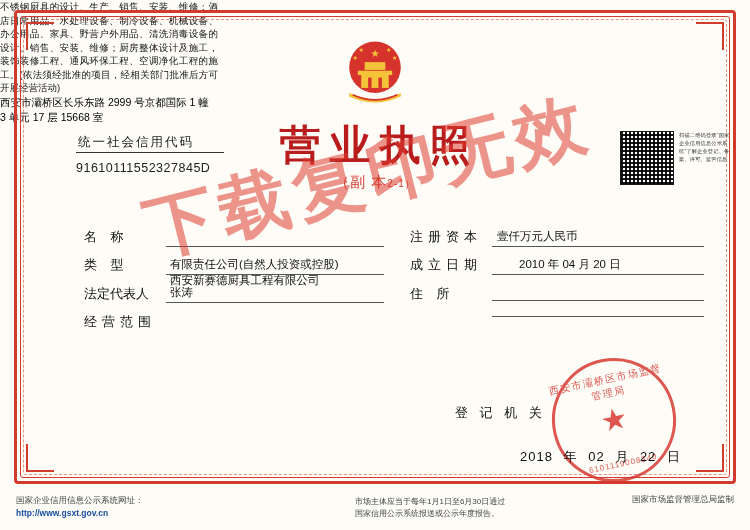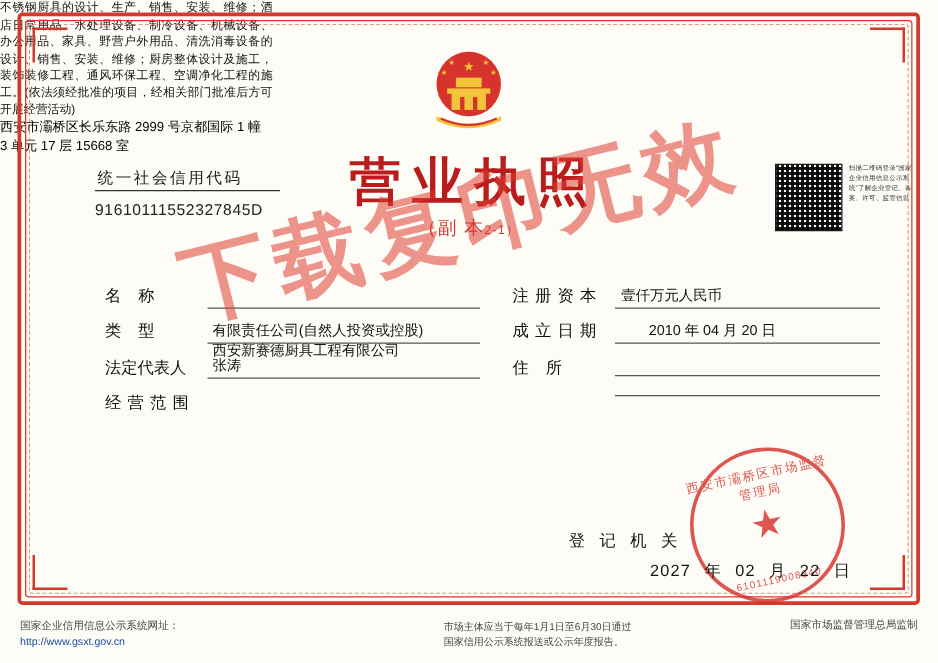--- a/index.html
+++ b/index.html
@@ -187,21 +187,21 @@
     left: 492px; top: 284px; width: 212px;
     font-size: 10.5px; line-height: 15px;
   }
   .r-addr-ul1  { left: 492px; top: 300px; width: 212px; }
   .r-addr-ul2  { left: 492px; top: 316px; width: 212px; }
 
   
   .reg-auth {
     position: absolute;
     left: 455px;
-    top: 424px;
+    top: 404px;
     font-size: 13px;
     letter-spacing: 4px;
     color: #111;
   }
   
   .seal {
     position: absolute;
     left: 552px;
     top: 358px;
     width: 118px;
@@ -265,21 +265,21 @@
   
   .footer-left {
     position: absolute;
     left: 16px;
     bottom: 10px;
     font-size: 8.5px;
     color: #444;
     line-height: 13px;
     margin-top: 47px;
   }
-  .footer-left a { color: #1a4fa0; text-decoration: none; }
+  .footer-left a { color: #1a4fa0; text-decoration: none; font-weight: bold; }
   .footer-center {
     position: absolute;
     left: 355px;
     bottom: 10px;
     font-size: 8px;
     color: #444;
     line-height: 12px;
   }
   .footer-right {
     position: absolute;
@@ -360,21 +360,21 @@
 
   <div class="reg-auth">登 记 机 关</div>
 
   <div class="seal">
     <div class="seal-top">西安市灞桥区市场监督管理局</div>
     <div class="seal-star">★</div>
     <div class="seal-bottom">6101119008340</div>
   </div>
 
   <div class="date-line">
-    <span>2027</span>
+    <span>2018</span>
     <span class="num">年</span>
     <span>02</span>
     <span class="num">月</span>
     <span>22</span>
     <span class="num">日</span>
   </div>
 
   <div class="watermark">下载复印无效</div>
 
   <div class="footer-left">

